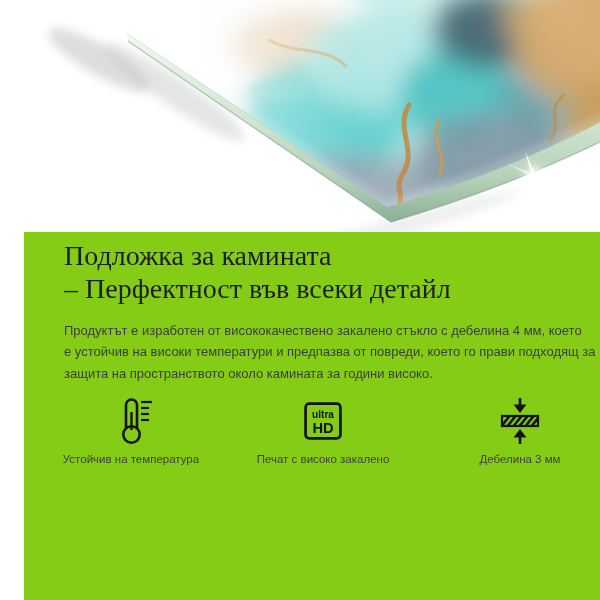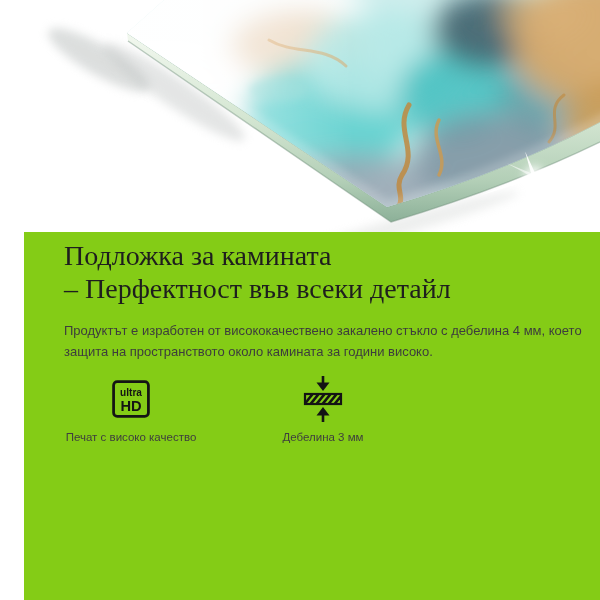--- a/index.html
+++ b/index.html
@@ -148,35 +148,50 @@
     </svg>
   </div>
 
   <h1 class="heading">
     <span>Подложка за камината</span>
     <span>– Перфектност във всеки детайл</span>
   </h1>
 
   <p class="desc">
     <span>Продуктът е изработен от висококачествено закалено стъкло с дебелина 4 мм, което</span>
+    <span>е устойчив на високи температури и предпазва от повреди, което го прави подходящ за</span>
     <span>защита на пространството около камината за години високо.</span>
   </p>
 
   <div class="features">
 
+    <div class="feature">
+      <div class="icon-slot">
+        <svg class="fsvg" width="46" height="48" viewBox="0 0 46 48">
+          <path d="M18,31 L18,8 a5.5,5.5 0 0 1 11,0 L29,31" stroke-width="2.6"></path>
+          <circle cx="23.5" cy="37.5" r="8.2" stroke-width="2.6"></circle>
+          <line x1="23.5" y1="15" x2="23.5" y2="33" stroke-width="2.4"></line>
+          <line x1="33" y1="5" x2="44" y2="5" stroke-width="2.2"></line>
+          <line x1="33" y1="11" x2="41" y2="11" stroke-width="2.2"></line>
+          <line x1="33" y1="17" x2="41" y2="17" stroke-width="2.2"></line>
+          <line x1="33" y1="23" x2="41" y2="23" stroke-width="2.2"></line>
+        </svg>
+      </div>
+      <div class="flabel">Устойчив на температура</div>
+    </div>
 
     <div class="feature">
       <div class="icon-slot">
         <svg width="44" height="44" viewBox="0 0 48 48">
           <rect x="5" y="5" width="38" height="38" rx="4" fill="none" stroke="#141414" stroke-width="3"></rect>
           <text x="24" y="21" text-anchor="middle" font-family="Liberation Sans, sans-serif" font-size="11" font-weight="700" fill="#141414" stroke="none">ultra</text>
           <text x="24" y="37" text-anchor="middle" font-family="Liberation Sans, sans-serif" font-size="16" font-weight="700" fill="#141414" stroke="none">HD</text>
         </svg>
       </div>
-      <div class="flabel">Печат с високо качество</div>
+      <div class="flabel">Печат с високо закалено</div>
     </div>
 
 
 
 
     <div class="feature">
       <div class="icon-slot">
         <svg width="52" height="50" viewBox="0 0 52 50">
           <defs>
             <clipPath id="barClip">

